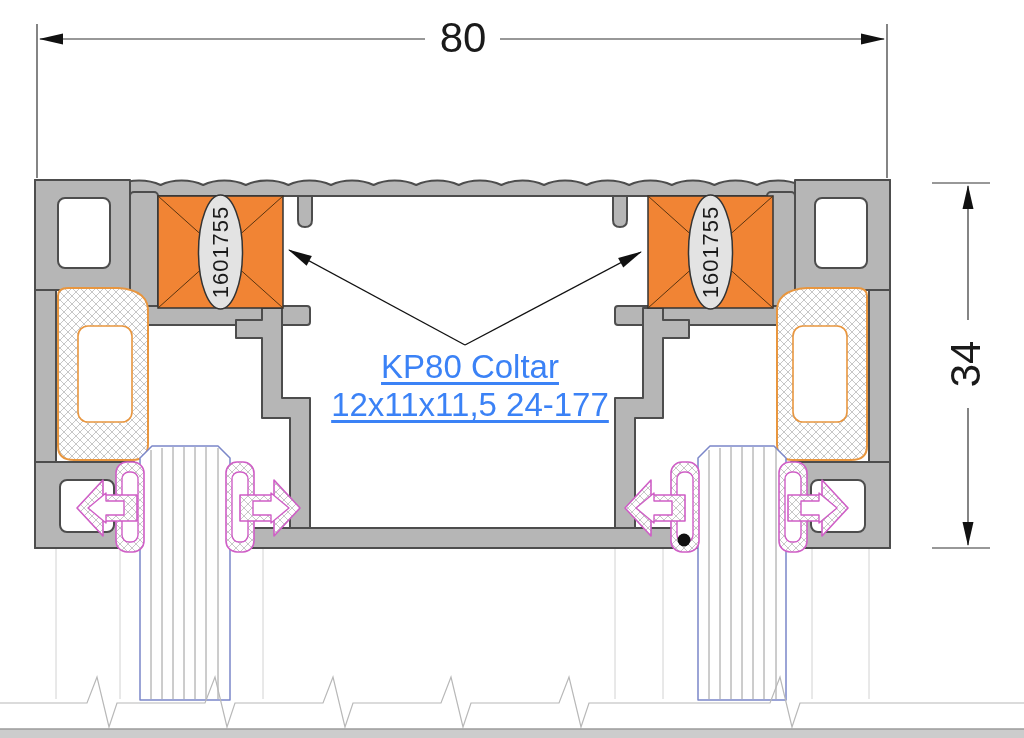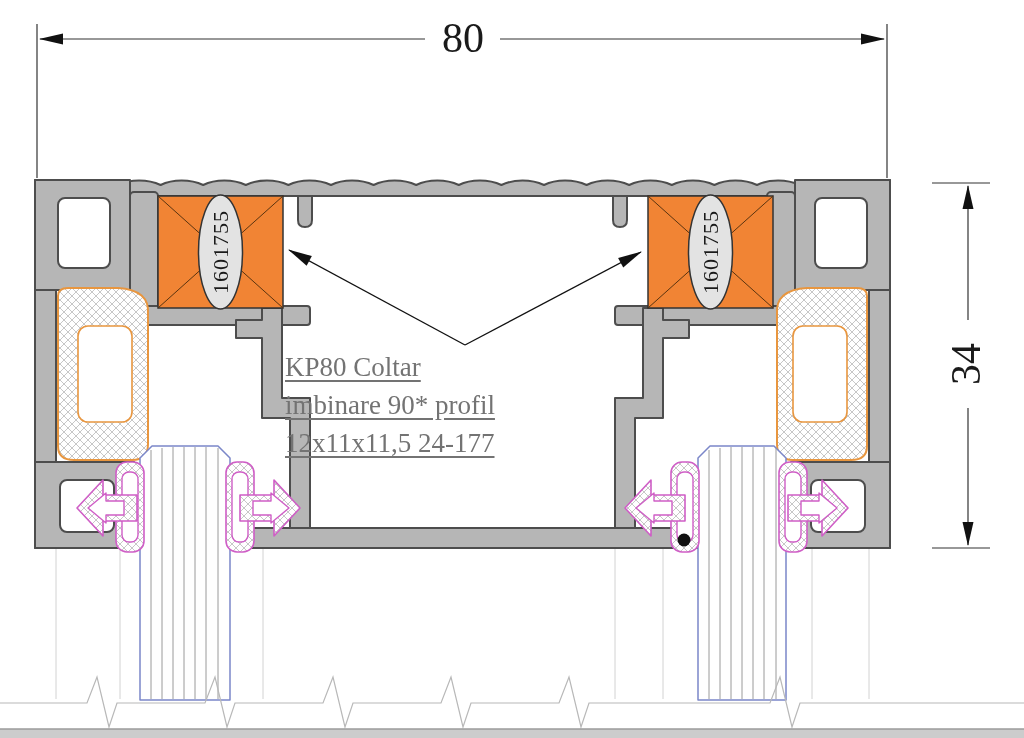--- a/index.html
+++ b/index.html
@@ -1,26 +1,26 @@
 <!DOCTYPE html>
 <html><head>
 <meta charset="utf-8">
 <style>
   html,body{margin:0;padding:0;background:#fff;}
   .stage{position:relative;width:1024px;height:738px;background:#fff;overflow:hidden;
-         font-family:Liberation Serif, serif;}
+         font-family:Liberation Sans, sans-serif;}
   svg{position:absolute;left:0;top:0;}
   .t{position:absolute;color:#1a1a1a;white-space:nowrap;}
   .dim80{left:432px;top:14px;width:62px;text-align:center;font-size:42px;}
   .dim34{left:966px;top:364px;font-size:42px;transform:translate(-50%,-50%) rotate(-90deg);}
   .blabel{font-size:22px;letter-spacing:1px;transform:translate(-50%,-50%) rotate(-90deg);}
   .blabel.bl-left{left:221px;top:252px;}
   .blabel.bl-right{left:711px;top:252px;}
-  .anno{position:absolute;left:285px;top:348px;width:370px;
-        font-size:27px;line-height:38px;color:#737373;}
+  .anno{position:absolute;left:285px;top:348px;width:370px;text-align:center;
+        font-size:33px;line-height:38px;color:#3b82f6;}
   .anno div{text-decoration:underline;text-underline-offset:4px;}
   
   .al{fill:#b6b6b6;stroke:#4d4d4d;stroke-width:2;stroke-linejoin:round;}
   .hole{fill:#ffffff;stroke:#4d4d4d;stroke-width:2;stroke-linejoin:round;}
   .foam{fill:url(#xh);stroke:#e8963f;stroke-width:2;stroke-linejoin:round;}
   .foamhole{fill:#ffffff;stroke:#e8963f;stroke-width:1.6;}
   .pink{fill:url(#xh);stroke:#cf5ec6;stroke-width:1.6;stroke-linejoin:round;}
   .pinkhole{fill:#ffffff;stroke:#cf5ec6;stroke-width:1.4;stroke-linejoin:round;}
   .glass{fill:#ffffff;stroke:#7b87c9;stroke-width:1.5;stroke-linejoin:round;}
   .gline{stroke:#9a9a9a;stroke-width:1;}
@@ -198,17 +198,16 @@
     <line x1="0" y1="729" x2="1024" y2="729" stroke="#9b9b9b" stroke-width="1.5"></line>
   </g>
 </svg>
 
 <div class="t dim80">80</div>
 <div class="t dim34">34</div>
 <div class="t blabel bl-left">1601755</div>
 <div class="t blabel bl-right">1601755</div>
 <div class="anno">
   <div>KP80 Coltar</div>
-  <div>imbinare 90* profil</div>
   <div>12x11x11,5 24-177</div>
 </div>
 
 </div>
 
 </body></html>

